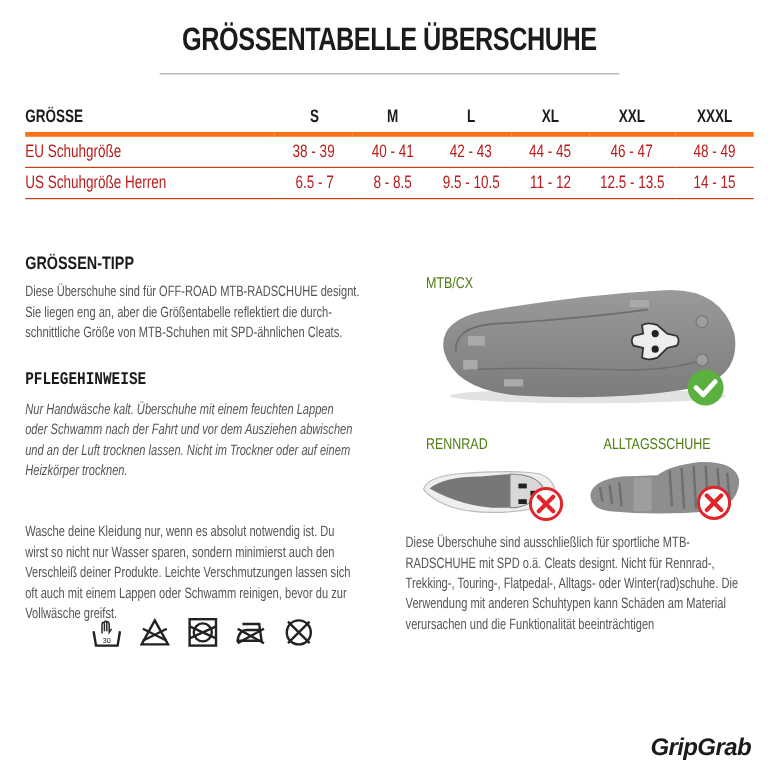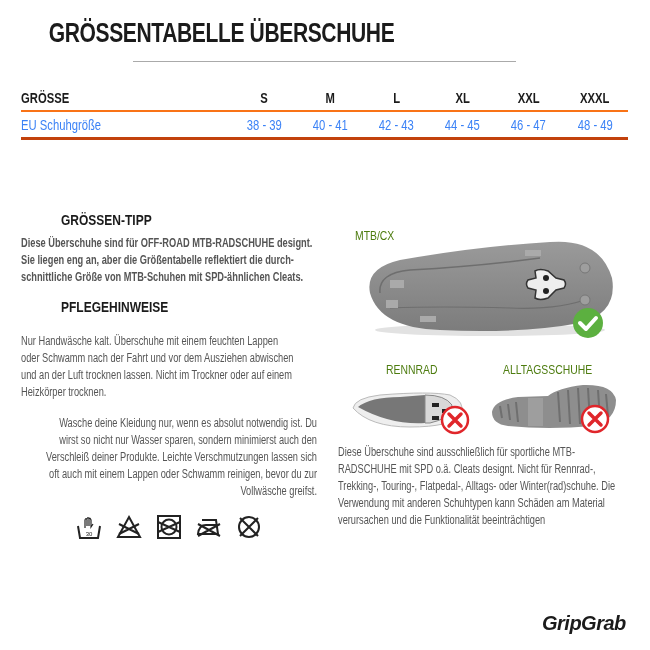--- a/index.html
+++ b/index.html
@@ -1,33 +1,33 @@
 <!DOCTYPE html>
 <html><head>
 <meta charset="utf-8">
 <style>
   html, body { margin: 0; padding: 0; background: #ffffff; }
   body { width: 650px; height: 650px; position: relative; overflow: hidden;
          font-family: "Liberation Sans", sans-serif; color: #333; }
-  .title { position: absolute; left: 0; width: 650px; top: 18px; 
+  .title { position: absolute; left: 0; width: 650px; top: 18px; text-align: center;
            font-weight: bold; font-size: 27px; color: #1b1b1b; letter-spacing: -0.5px; }
   .title span { display: inline-block; transform: scaleX(0.78); }
   .title-rule { position: absolute; left: 70px; width: 383px; top: 61px; height: 1px; background: #aaa; }
 
   table.sizes { position: absolute; left: 21px; top: 84px; width: 607px; border-collapse: collapse; }
   table.sizes th, table.sizes td { padding: 0; height: 25px; font-size: 15px; white-space: nowrap; }
   table.sizes th { font-weight: bold; color: #1b1b1b; font-size: 15px; height: 26px; }
-  table.sizes tr.head th { border-bottom: 2px solid #f97316; }
-  table.sizes tr.row td { border-bottom: 3px solid #c2410c; color: #3b82f6; }
+  table.sizes tr.head th { border-bottom: 4px solid #f97316; }
+  table.sizes tr.row td { border-bottom: 1px solid #c2410c; color: #b91c1c; }
   .sq { display: inline-block; transform: scaleX(0.75); transform-origin: center; }
   .sql { display: inline-block; transform: scaleX(0.75); transform-origin: left center; }
   td.lab, th.lab { text-align: left; width: 210px; }
   td.val, th.val { text-align: center; width: 66px; }
 
-  .h2 { position: absolute; left: 21px; font-weight: bold; font-size: 15px; color: #1b1b1b; margin-left: 40px; }
+  .h2 { position: absolute; left: 21px; font-weight: bold; font-size: 15px; color: #1b1b1b; }
   .h2 span { display: inline-block; transform: scaleX(0.8); transform-origin: left center; }
   .para { position: absolute; left: 21px; width: 400px; font-size: 12.5px; line-height: 17px; color: #555; }
   .para .line { display: block; white-space: nowrap; transform: scaleX(0.74); transform-origin: left center; }
 
   .care { position: absolute; top: 514px; left: 76px; display: flex; gap: 14px; }
   .care .ic { width: 26px; height: 26px; }
 
   .shoe-label { position: absolute; font-size: 13px; color: #4d7c0f; }
   .shoe-label span { display: inline-block; transform: scaleX(0.8); transform-origin: left center; }
 
@@ -56,38 +56,47 @@
   </tr>
   <tr class="row">
     <td class="lab"><span class="sql">EU Schuhgröße</span></td>
     <td class="val"><span class="sq">38 - 39</span></td>
     <td class="val"><span class="sq">40 - 41</span></td>
     <td class="val"><span class="sq">42 - 43</span></td>
     <td class="val"><span class="sq">44 - 45</span></td>
     <td class="val"><span class="sq">46 - 47</span></td>
     <td class="val"><span class="sq">48 - 49</span></td>
   </tr>
+  <tr class="row">
+    <td class="lab"><span class="sql">US Schuhgröße Herren</span></td>
+    <td class="val"><span class="sq">6.5 - 7</span></td>
+    <td class="val"><span class="sq">8 - 8.5</span></td>
+    <td class="val"><span class="sq">9.5 - 10.5</span></td>
+    <td class="val"><span class="sq">11 - 12</span></td>
+    <td class="val"><span class="sq">12.5 - 13.5</span></td>
+    <td class="val"><span class="sq">14 - 15</span></td>
+  </tr>
 </tbody>
   </table>
 
 <div class="h2" style="top:211px;"><span>GRÖSSEN-TIPP</span></div>
-<div class="para" style="top:235px;font-weight:bold;">
+<div class="para" style="top:235px;">
   <span class="line">Diese Überschuhe sind für OFF-ROAD MTB-RADSCHUHE designt.</span>
   <span class="line">Sie liegen eng an, aber die Größentabelle reflektiert die durch-</span>
   <span class="line">schnittliche Größe von MTB-Schuhen mit SPD-ähnlichen Cleats.</span>
 </div>
 
-<div class="h2" style="top:298px;"><span>PFLEGEHINWEISE</span></div>
-<div class="para" style="top:333px;">
+<div class="h2" style="top:308px;font-family:Liberation Mono, monospace;"><span>PFLEGEHINWEISE</span></div>
+<div class="para" style="top:333px;font-style:italic;">
   <span class="line">Nur Handwäsche kalt. Überschuhe mit einem feuchten Lappen</span>
   <span class="line">oder Schwamm nach der Fahrt und vor dem Ausziehen abwischen</span>
   <span class="line">und an der Luft trocknen lassen. Nicht im Trockner oder auf einem</span>
   <span class="line">Heizkörper trocknen.</span>
 </div>
-<div class="para" style="top:415px;text-align:right;">
+<div class="para" style="top:435px;">
   <span class="line">Wasche deine Kleidung nur, wenn es absolut notwendig ist. Du</span>
   <span class="line">wirst so nicht nur Wasser sparen, sondern minimierst auch den</span>
   <span class="line">Verschleiß deiner Produkte. Leichte Verschmutzungen lassen sich</span>
   <span class="line">oft auch mit einem Lappen oder Schwamm reinigen, bevor du zur</span>
   <span class="line">Vollwäsche greifst.</span>
 </div>
 
 <div class="care">
   <svg class="ic" viewBox="0 0 26 26">
     <path d="M2 12 L4 24 L22 24 L24 12" fill="none" stroke="#222" stroke-width="2"></path>
@@ -133,21 +142,21 @@
     <circle cx="225" cy="62" r="5" fill="#9e9e9e" stroke="#777"></circle>
   <path d="M175 33 Q180 30 188 33 L196 40 L204 42 Q207 46 204 50 L196 52 L188 60 Q180 63 175 60 L176 52 L168 50 Q165 46 168 42 L176 40 Z" fill="#eee" stroke="#333" stroke-width="1.5"></path>
   <circle cx="186" cy="40" r="3" fill="#222"></circle>
     <circle cx="186" cy="53" r="3" fill="#222"></circle>
 </svg>
 <svg style="position:absolute;left:572px;top:307px;" width="32" height="32" viewBox="0 0 32 32">
   <circle cx="16" cy="16" r="15" fill="#5cb040"></circle>
   <path d="M8 16 L14 22 L24 11" fill="none" stroke="#fff" stroke-width="4" stroke-linecap="round" stroke-linejoin="round"></path>
 </svg>
 
-<div class="shoe-label" style="left:355px;top:362px;margin-left:31px;"><span>RENNRAD</span></div>
+<div class="shoe-label" style="left:355px;top:362px;"><span>RENNRAD</span></div>
 <svg style="position:absolute;left:350px;top:383px;" width="120" height="50" viewBox="0 0 120 50">
   <path d="M3 25 Q5 15 30 12 Q80 8 100 12 Q115 18 112 32 Q100 44 60 44 Q20 44 3 25 Z" fill="#eeeeee" stroke="#bbb"></path>
   <path d="M8 24 Q20 14 50 14 L75 12 L75 40 Q40 42 8 24 Z" fill="#777"></path>
   <path d="M75 12 Q95 12 102 22 Q100 36 80 40 L75 40 Z" fill="#d8d8d8" stroke="#888"></path>
   <rect x="82" y="20" width="7" height="4" fill="#222"></rect>
     <rect x="82" y="33" width="7" height="4" fill="#222"></rect>
     <rect x="92" y="26" width="7" height="4" fill="#222"></rect>
 </svg>
 <svg style="position:absolute;left:440px;top:405px;" width="30" height="30" viewBox="0 0 30 30">
   <circle cx="15" cy="15" r="13" fill="#fff" stroke="#e0262b" stroke-width="2.5"></circle>

